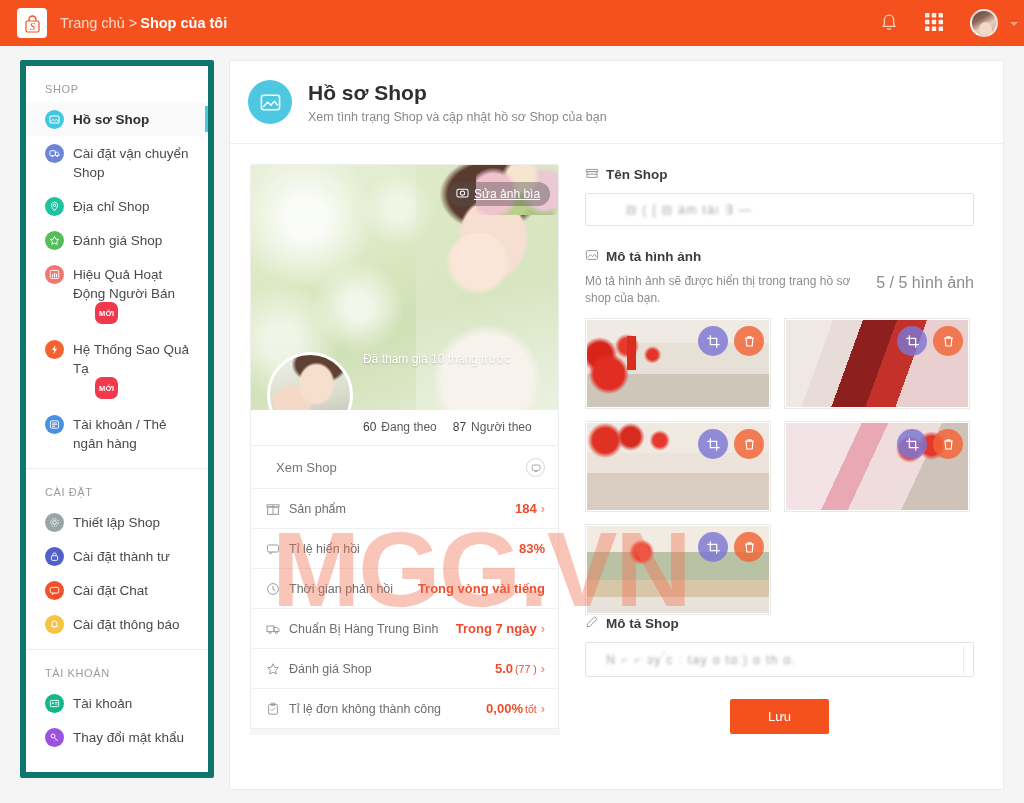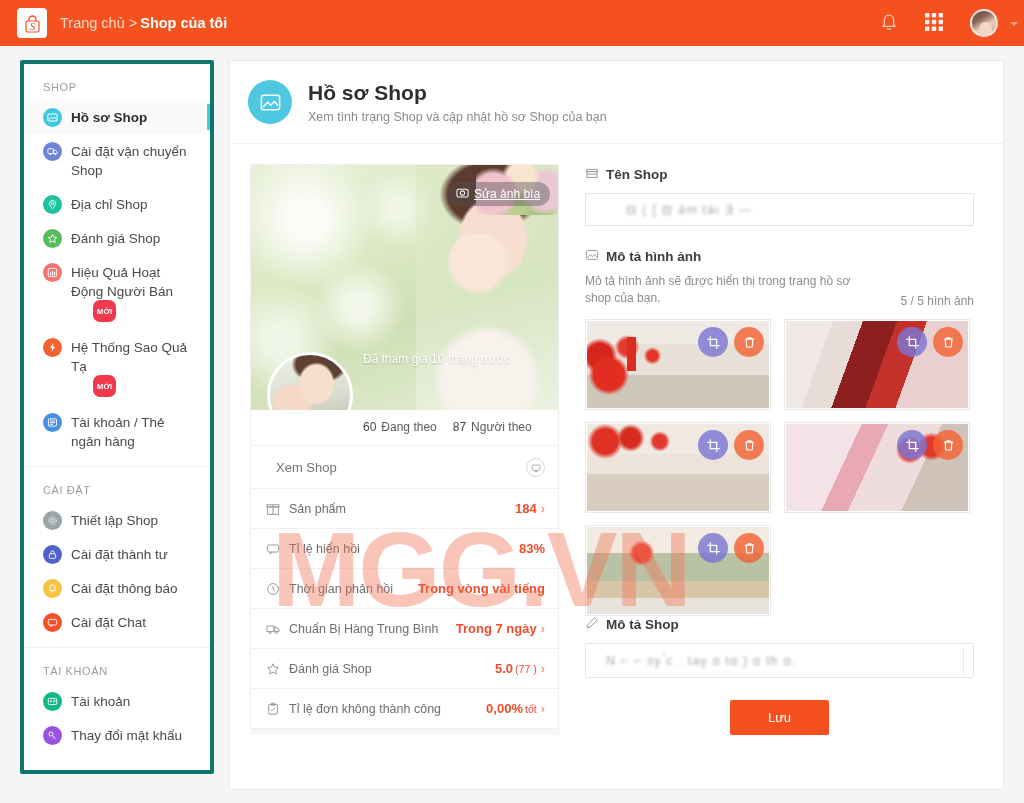--- a/index.html
+++ b/index.html
@@ -56,21 +56,21 @@
     border-right:4px solid transparent;border-top:4px solid rgba(255,255,255,.45);
   }
 
   
   .page { position: absolute; left: 0; top: 46px; width: 1024px; height: 757px; }
 
   .sidebar {
     position: absolute; left: 20px; top: 14px;
     width: 194px; min-height: 650px;
     background: #fff;
-    border: 4px solid #0f766e;
+    border: 6px solid #0f766e;
     border-radius: 2px;
   }
   .sb-section-title {
     font-size: 11px; color: #9b9b9b; letter-spacing: .6px;
     padding: 17px 0 7px 19px; text-transform: uppercase;
   }
   .sb-divider { height:1px; background:#ededed; margin: 8px 0 0 0; }
   .sb-item {
     display: flex; align-items: flex-start; gap: 9px;
     padding: 7px 14px 7px 19px;
@@ -227,21 +227,21 @@
     background: #fff; display: flex; align-items: center;
     padding: 0 12px; overflow: hidden;
   }
   .blurred {
     filter: blur(1.6px); opacity: .6;
     font-size: 12.5px; color: #6c6c6c; white-space: nowrap;
     letter-spacing: 1.2px; padding-left: 28px;
   }
   .img-head-row { display: flex; align-items: flex-start; margin-top: 22px; }
   .img-desc { font-size: 12px; color: #8d8d8d; line-height: 17px; max-width: 290px; }
-  .img-count { margin-left: auto; font-size: 12px; color: #8d8d8d; white-space: nowrap; padding-top: 1px; margin-top: 20px;}
+  .img-count { margin-left: auto; font-size: 16px; color: #8d8d8d; white-space: nowrap; padding-top: 1px;}
   .grid {
     display: flex; flex-wrap: wrap; gap: 12px 13px; margin-top: 11px;
   }
   .thumb {
     width: 186px; height: 91px; border: 1px solid #e9e9e9; background: #fff;
     position: relative; overflow: hidden; display:flex;align-items:center;justify-content:center;
   }
   .thumb .photo { position: absolute; inset: 1px; }
   .ph1 {
     background:
@@ -455,37 +455,37 @@
       <span class="sb-ico" style="background:#5261c9">
         <svg width="11" height="11" viewBox="0 0 12 12">
             <rect x="2.6" y="5.2" width="6.8" height="5" rx="1" fill="none" stroke="#fff" stroke-width="1"></rect>
             <path d="M4.2 5.2V3.9a1.8 1.8 0 013.6 0v1.3" fill="none" stroke="#fff" stroke-width="1"></path>
           </svg>
       </span>
       <span class="lbl">Cài đặt thành tư</span>
     </div>
 
     <div class="sb-item">
+      <span class="sb-ico" style="background:#f4502a">
+        <svg width="11" height="11" viewBox="0 0 12 12">
+            <rect x="1.4" y="2.6" width="9.2" height="6.2" rx="1.4" fill="none" stroke="#fff" stroke-width="1"></rect>
+            <path d="M3.8 8.8v1.6l2-1.6" fill="none" stroke="#fff" stroke-width="1"></path>
+          </svg>
+      </span>
+      <span class="lbl">Cài đặt Chat</span>
+    </div>
+
+    <div class="sb-item">
       <span class="sb-ico" style="background:#f5c542">
         <svg width="11" height="11" viewBox="0 0 12 12">
             <path d="M6 2a2.6 2.6 0 00-2.6 2.6v2.1L2.6 8.2h6.8L8.6 6.7V4.6A2.6 2.6 0 006 2z" fill="none" stroke="#fff" stroke-width="1"></path>
             <path d="M5.1 9.2a1 1 0 001.8 0" fill="none" stroke="#fff" stroke-width="1"></path>
           </svg>
       </span>
       <span class="lbl">Cài đặt thông báo</span>
-    </div>
-
-    <div class="sb-item">
-      <span class="sb-ico" style="background:#f4502a">
-        <svg width="11" height="11" viewBox="0 0 12 12">
-            <rect x="1.4" y="2.6" width="9.2" height="6.2" rx="1.4" fill="none" stroke="#fff" stroke-width="1"></rect>
-            <path d="M3.8 8.8v1.6l2-1.6" fill="none" stroke="#fff" stroke-width="1"></path>
-          </svg>
-      </span>
-      <span class="lbl">Cài đặt Chat</span>
     </div>
 
     <div class="sb-divider"></div>
 
     <div class="sb-section-title">TÀI KHOẢN</div>
 
     <div class="sb-item">
       <span class="sb-ico" style="background:#11b886">
         <svg width="11" height="11" viewBox="0 0 12 12">
             <rect x="1.4" y="2.6" width="9.2" height="6.8" rx="1" fill="none" stroke="#fff" stroke-width="1"></rect>

